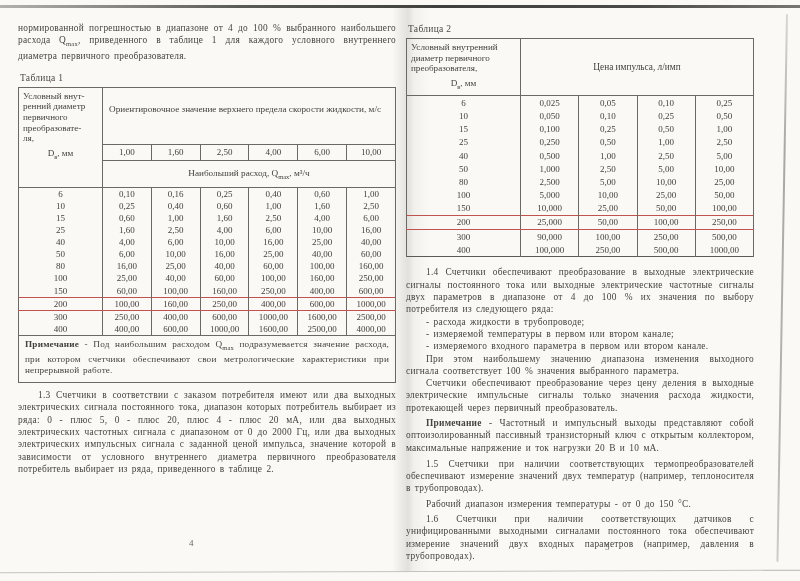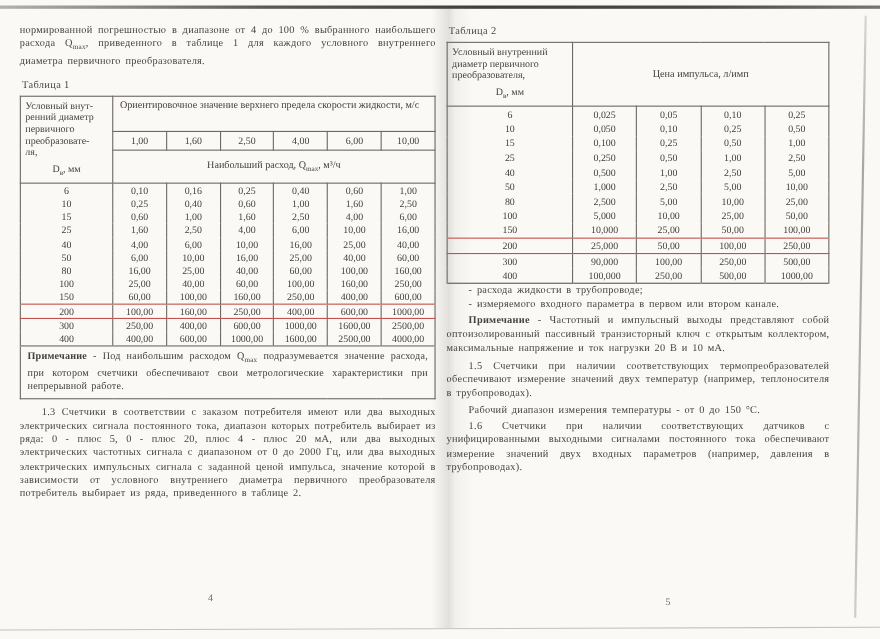--- a/index.html
+++ b/index.html
@@ -26,21 +26,21 @@
   table{width:100%;border-collapse:collapse;border:1.4px solid #5e5954;table-layout:fixed;}
   th,td{border:1px solid #6e6862;font-weight:normal;font-size:9px;text-align:center;padding:1px 2px;color:#45413d;overflow:hidden;}
   tbody td{border-top:none;border-bottom:none;height:12.1px;padding:0 2px;}
   .t2 tbody td{height:13.2px;}
   tr.hl td{border-top:1.7px solid #c0534f;border-bottom:1.7px solid #c0534f;}
   tr.hl td:first-child{position:relative;}
   tr.hl td:first-child::before{content:"";position:absolute;left:-7px;top:-2px;width:7px;height:1.7px;background:#c0534f;}
   tr.hl td:first-child::after{content:"";position:absolute;left:-7px;bottom:-2px;width:7px;height:1.7px;background:#c0534f;}
   th.col1{vertical-align:top;text-align:left;padding:3px 4px;line-height:10.6px;font-size:9.1px;}
   .dlabel{display:block;text-align:center;margin-top:4px;}
-  th.speed{text-align:left;padding:2px 6px;font-size:9.2px;line-height:11.5px;height:24px;vertical-align:top;}
+  th.speed{text-align:left;padding:16px 6px;font-size:9.2px;line-height:11.5px;height:24px;vertical-align:top;}
   th.num{height:13px;}
   th.flow{height:24px;font-size:9.2px;vertical-align:middle;}
   th.price{font-size:9.3px;margin-left:36px;}
   td.note{font-size:9.2px;line-height:11.8px;text-align:justify;padding:3px 6px 5px;border-top:1px solid #6e6862;letter-spacing:0.2px;word-spacing:1.2px;}
   b{font-weight:bold;}
   
   .pagenum{position:absolute;font-size:9px;color:#6b6660;}
   .n4{left:189px;top:538px;}
   .n5{left:605px;top:542px;}
   .watermark{position:absolute;left:608px;top:543px;z-index:5;font-family:"Liberation Sans","DejaVu Sans",sans-serif;
@@ -313,22 +313,26 @@
           <tr>
             <td>400</td>
             <td>100,000</td>
             <td>250,00</td>
             <td>500,00</td>
             <td>1000,00</td>
           </tr>
         </tbody>
     </table>
 
+    <p class="body-text indent mt9">1.4 Счетчики обеспечивают преобразование в выходные электрические сигналы постоянного тока или выходные электрические частотные сигналы двух параметров в диапазоне от 4 до 100 % их значения по выбору потребителя из следующего ряда:</p>
     <p class="body-text indent">- расхода жидкости в трубопроводе;</p>
+    <p class="body-text indent">- измеряемой температуры в первом или втором канале;</p>
     <p class="body-text indent">- измеряемого входного параметра в первом или втором канале.</p>
+    <p class="body-text indent">При этом наибольшему значению диапазона изменения выходного сигнала соответствует 100 % значения выбранного параметра.</p>
+    <p class="body-text indent">Счетчики обеспечивают преобразование через цену деления в выходные электрические импульсные сигналы только значения расхода жидкости, протекающей через первичный преобразователь.</p>
     <p class="body-text indent mt3"><b>Примечание</b><span> - Частотный и импульсный выходы представляют собой оптоизолированный пассивный транзисторный ключ с открытым коллектором, максимальные напряжение и ток нагрузки 20 В и 10 мА.</span></p>
     <p class="body-text indent mt4">1.5 Счетчики при наличии соответствующих термопреобразователей обеспечивают измерение значений двух температур (например, теплоносителя в трубопроводах).</p>
     <p class="body-text indent mt3">Рабочий диапазон измерения температуры - от 0 до 150 °С.</p>
     <p class="body-text indent mt3">1.6 Счетчики при наличии соответствующих датчиков с унифицированными выходными сигналами постоянного тока обеспечивают измерение значений двух входных параметров (например, давления в трубопроводах).</p>
   </div>
 
   <div class="pagenum n4">4</div>
   <div class="pagenum n5">5</div>
 </div>
 

